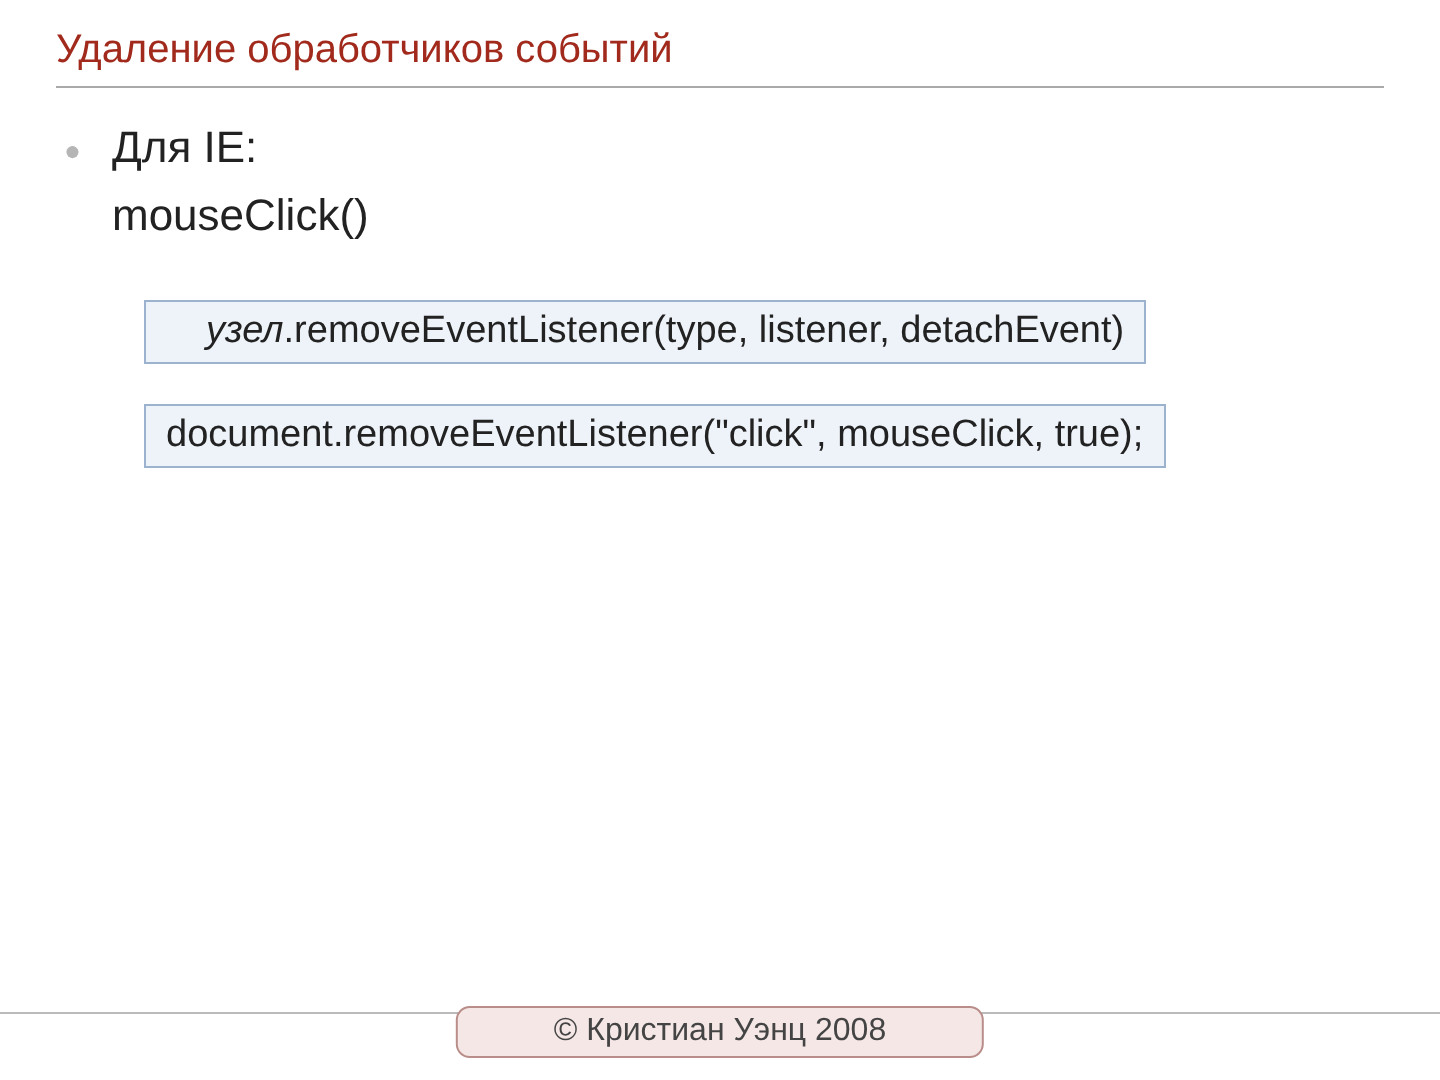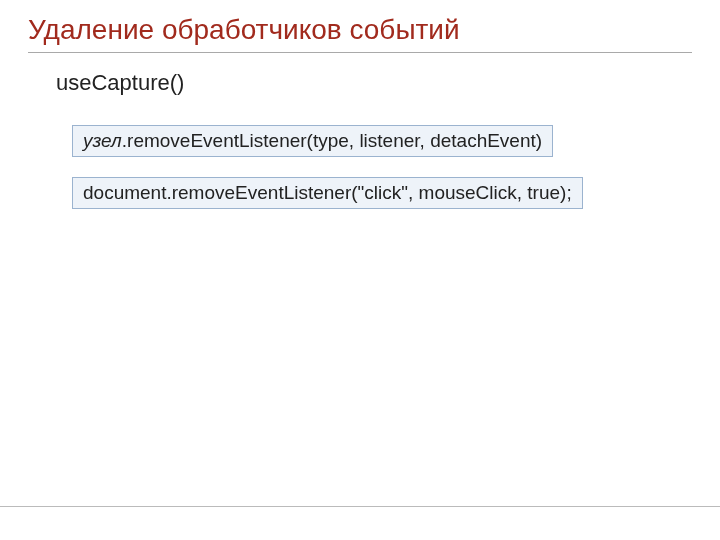--- a/index.html
+++ b/index.html
@@ -5,21 +5,21 @@
   * { box-sizing: border-box; margin: 0; padding: 0; }
   html, body { width: 720px; height: 540px; }
   body {
     font-family: Arial, Helvetica, sans-serif;
     background: #ffffff;
     position: relative;
     padding: 14px 28px 0 28px;
   }
   .title {
     color: #a12a1d;
-    font-size: 28px;
+    font-size: 20px;
     font-weight: 400;
     padding-bottom: 6px;
     border-bottom: 1px solid #a9a9a9;
     margin-bottom: 14px;
   }
   ul.content {
     list-style: none;
     padding-left: 28px;
     font-size: 22px;
     color: #222;
@@ -46,20 +46,21 @@
     background: #eef3f9;
     border: 1px solid #9bb3cf;
     padding: 4px 10px;
     font-size: 19px;
     color: #222;
     margin-left: 44px;
     margin-top: 20px;
     font-family: Arial, Helvetica, sans-serif;
   }
   .codebox em {
+    margin-left: 20px;
   }
   .footer {
     position: absolute;
     left: 0;
     bottom: 0;
     width: 100%;
     height: 34px;
     border-top: 1px solid #bbb;
   }
   .footer .pill {
@@ -85,27 +86,29 @@
   }
 </style>
 </head>
 <body>
 
 
 
 <div class="title">Удаление обработчиков событий</div>
 
 <ul class="content">
-  <li class="plain">useCapture()</li>
+  <li class="bulleted">Для IE:</li>
+  <li class="plain">mouseClick()</li>
 </ul>
 
 <div class="codebox">
   <em>узел</em><span>.removeEventListener(type, listener, detachEvent)</span>
 </div>
 <br>
 <div class="codebox">document.removeEventListener("click", mouseClick, true);</div>
 
 <div class="footer">
+  <div class="pill">© Кристиан Уэнц 2008</div>
   <div class="pagenum">123</div>
 </div>
 
 
 
 
 </body></html>

